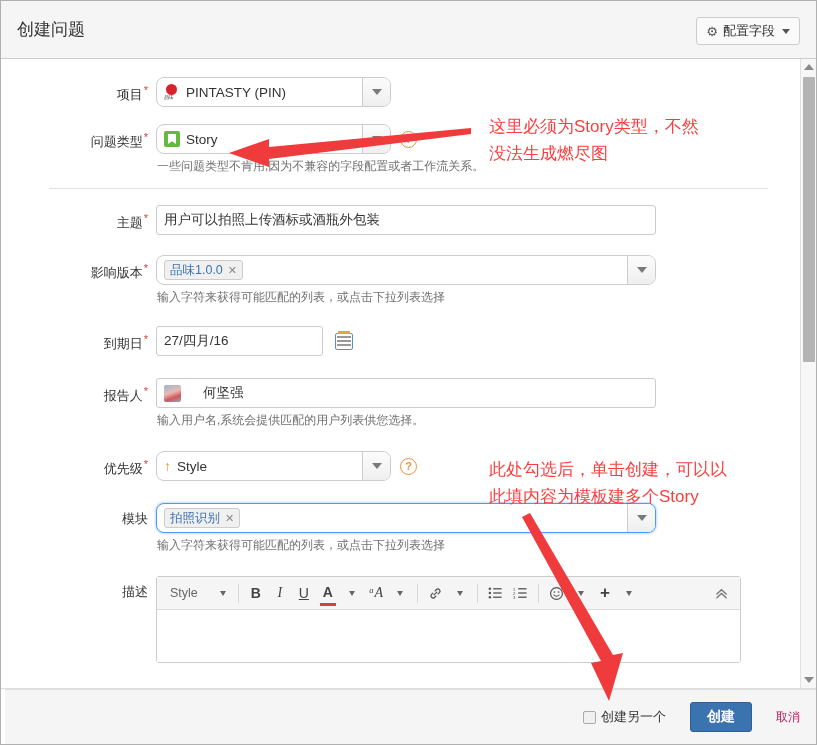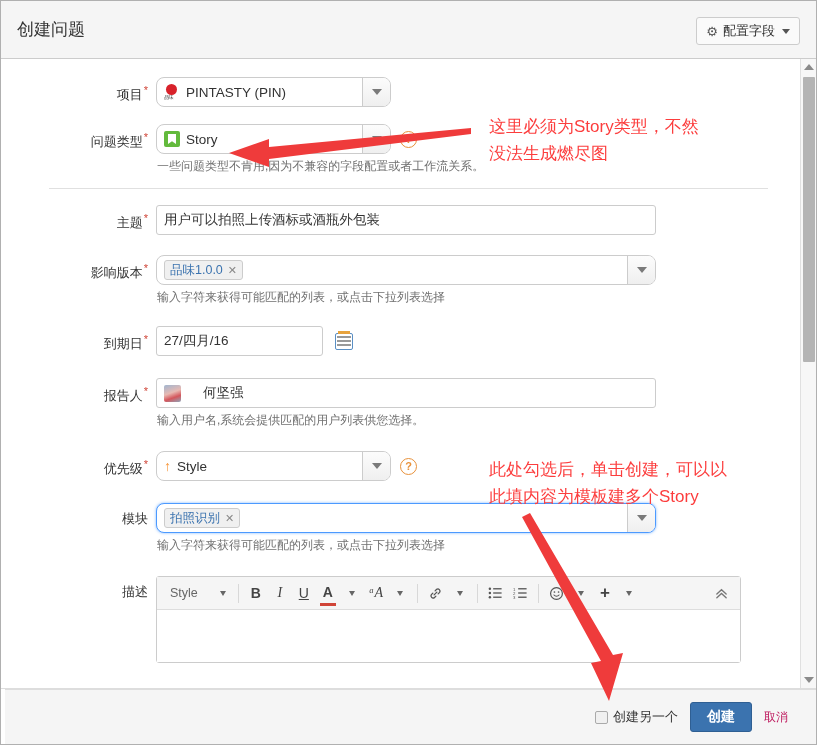--- a/index.html
+++ b/index.html
@@ -318,22 +318,22 @@
   
   .dlg-footer {
     position: absolute;
     left: 4px; right: 0; bottom: 0;
     height: 55px;
     background: #f5f5f5;
     border-top: 1px solid #ddd;
     display: flex;
     align-items: center;
     justify-content: flex-end;
-    gap: 12px;
-    padding-right: 28px;
+    gap: 24px;
+    padding-right: 16px;
   }
   .cb-wrap { display: flex; align-items: center; gap: 5px; font-size: 13px; color: #333; cursor: pointer; }
   .cb {
     width: 13px; height: 13px;
     border: 1px solid #aaa;
     background: #f0f0f0;
     border-radius: 2px;
   }
   .btn-primary {
     background: #3b73af;

